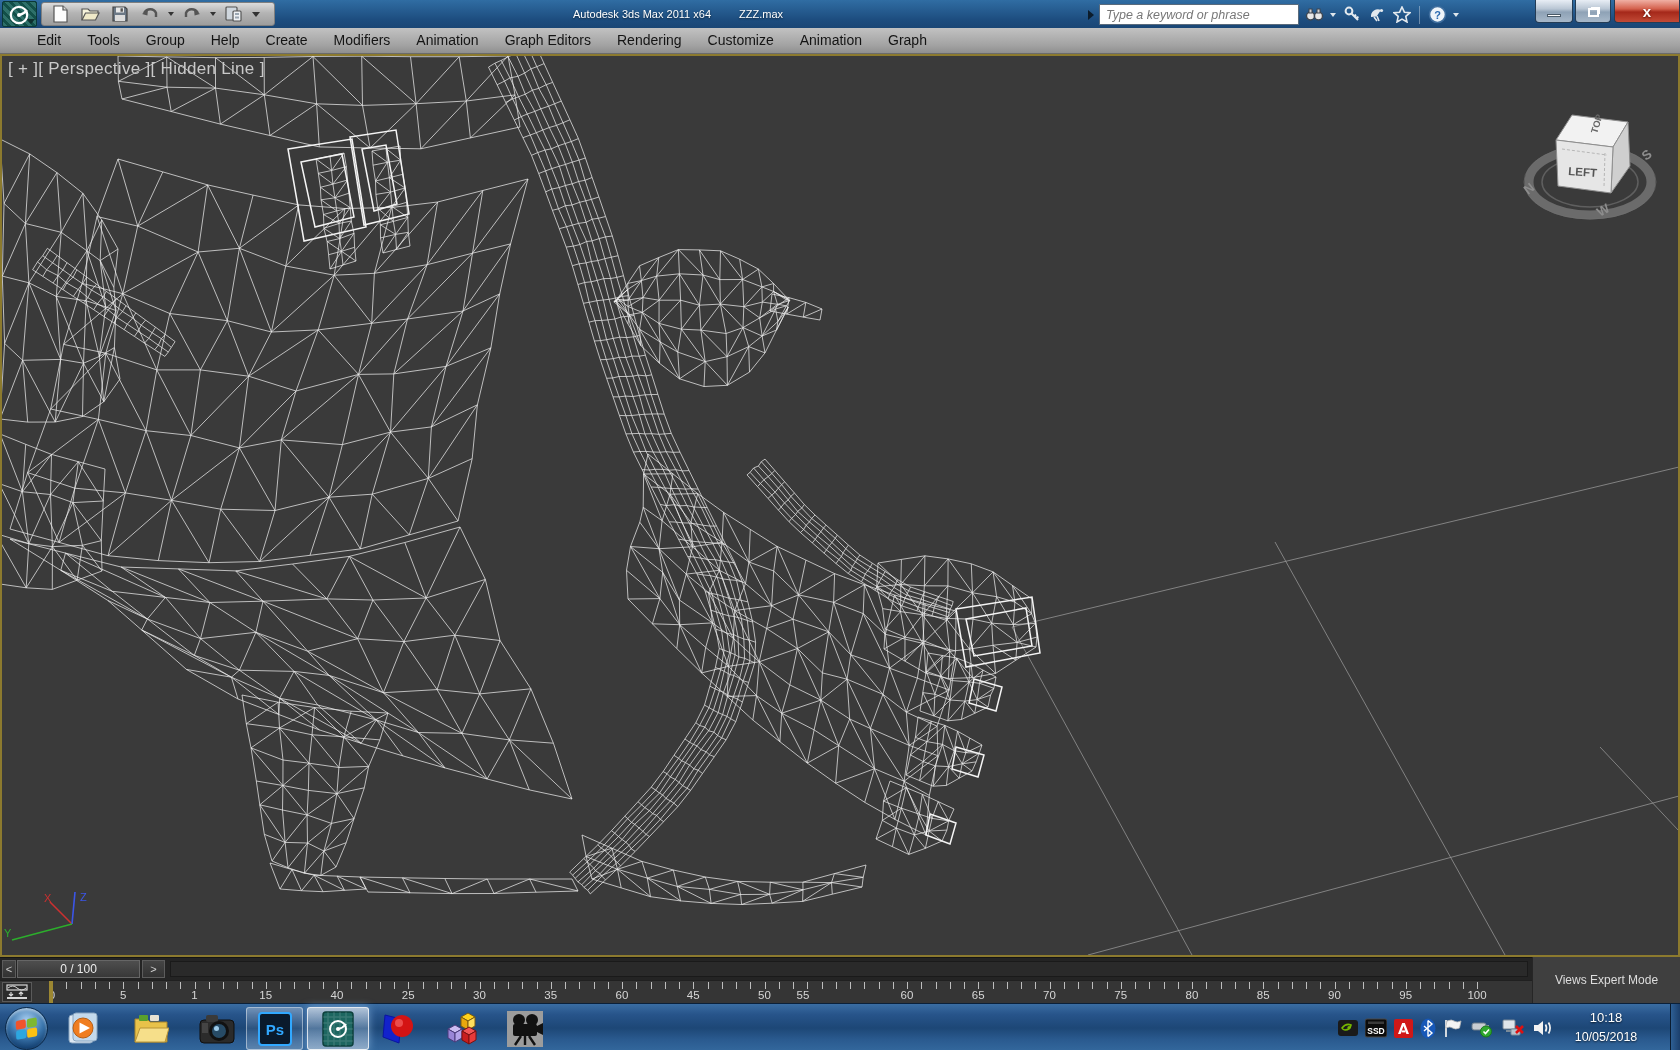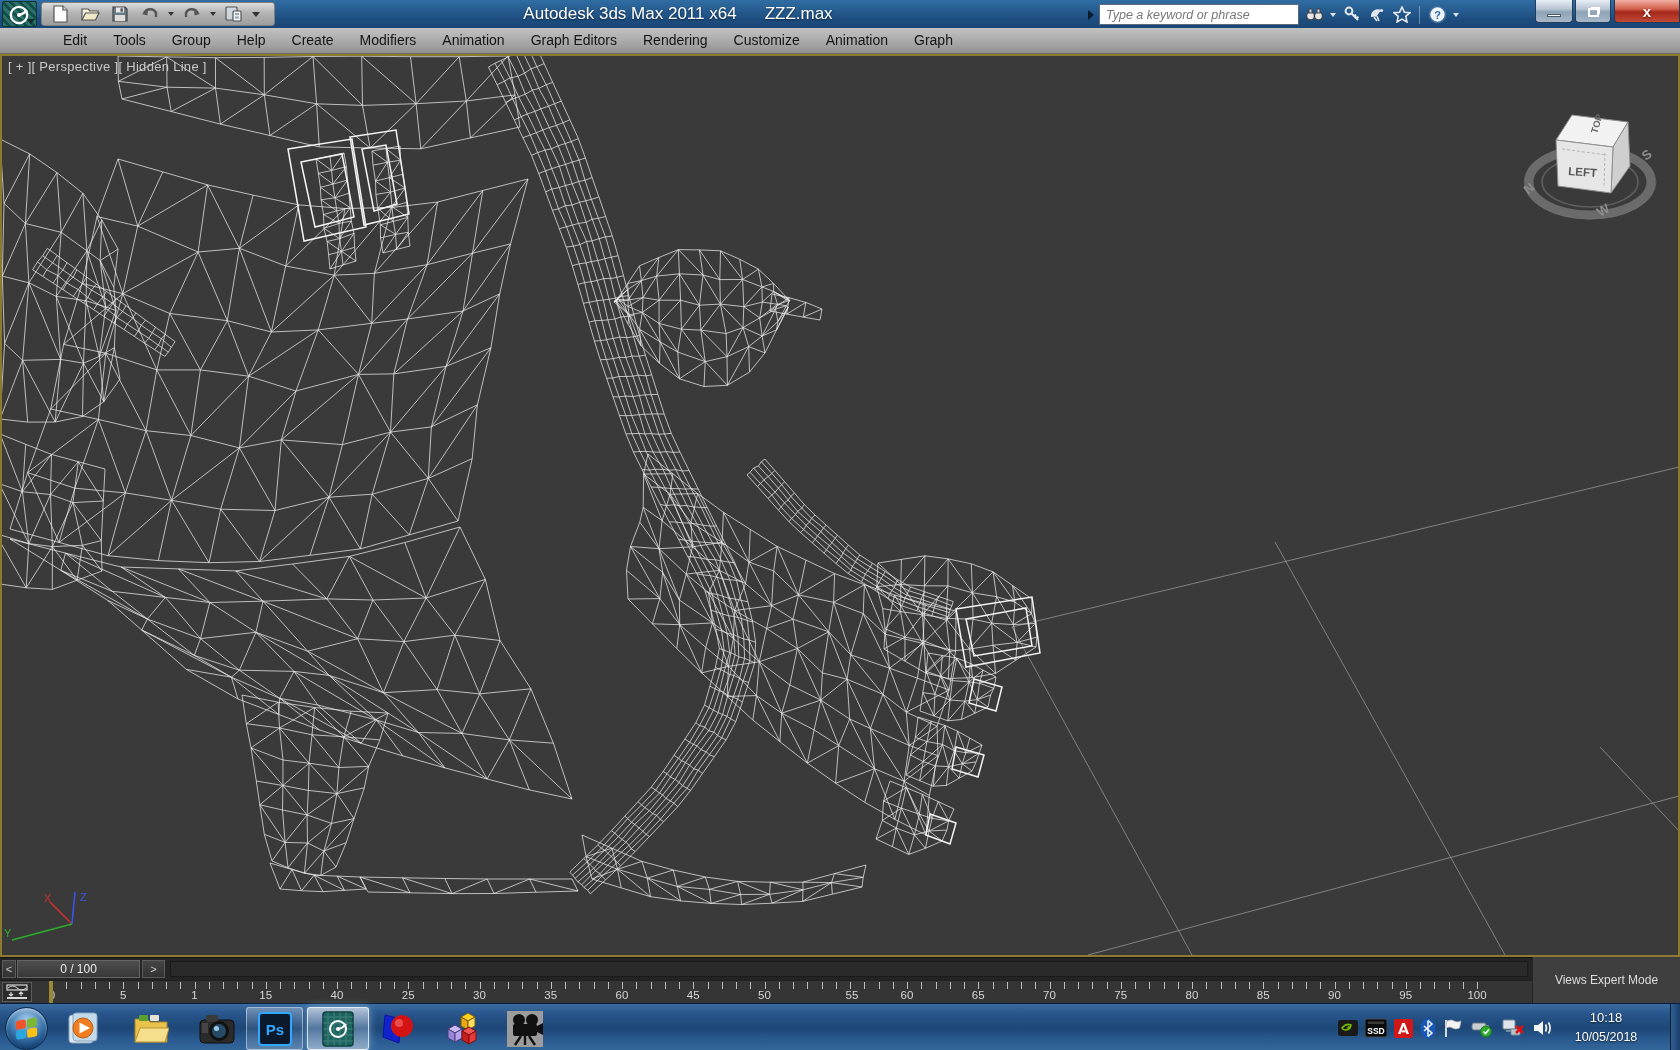--- a/index.html
+++ b/index.html
@@ -12,45 +12,45 @@
   .app-logo { position:absolute; left:2px; top:1px; width:35px; height:26px; border:1px solid #0b3837; border-radius:2px;
     background:#166058;
     background-image:repeating-linear-gradient(45deg, rgba(255,255,255,.10) 0 3px, rgba(0,0,0,.18) 3px 6px); }
   .app-logo svg { position:absolute; left:3px; top:2px; }
   .logo-caret { position:absolute; right:1px; bottom:2px; width:0; height:0; border-left:4px solid transparent; border-right:4px solid transparent; border-top:5px solid #0e2f2e; }
   .qat { position:absolute; left:41px; top:2px; height:24px; width:234px; display:flex; align-items:center; gap:4px; padding:0 5px;
     background:linear-gradient(#dcdcdc,#b4b4b4 45%,#9d9d9d); border:1px solid #7f7f7f; border-radius:3px; }
   .qat-btn { width:26px; height:20px; display:flex; align-items:center; justify-content:center; border-radius:2px; }
   .qat-caret { width:0;height:0;border-left:4px solid transparent;border-right:4px solid transparent;border-top:5px solid #333; margin:0 1px; }
   .qat-caret.small { border-left-width:3px;border-right-width:3px;border-top-width:4px; }
-  .win-title { position:absolute; left:273px; top:0; width:810px; height:28px; display:flex; align-items:center; justify-content:center; color:#fff; font-size:17px; text-shadow:0 1px 2px rgba(0,0,0,.55); pointer-events:none; }
+  .win-title { position:absolute; left:273px; top:0; width:810px; height:28px; display:flex; align-items:center; justify-content:center; color:#fff; font-size:11px; text-shadow:0 1px 2px rgba(0,0,0,.55); pointer-events:none; }
   .win-title .file { margin-left:28px; }
   .infocenter { position:absolute; left:1088px; top:4px; height:21px; display:flex; align-items:center; gap:5px; }
   .ic-expander { width:0;height:0;border-top:5px solid transparent;border-bottom:5px solid transparent;border-left:6px solid #0c1c2b; }
   .ic-search { width:200px; height:21px; background:#fff; border:1px solid #5a6b7c; border-radius:1px; font-size:12.5px; font-style:italic; color:#555; padding:0 6px; font-family:"Liberation Sans",sans-serif; }
   .ic-search::placeholder { color:#777; font-style:italic; }
   .ic-btn { width:20px; height:20px; display:flex; align-items:center; justify-content:center; }
   .ic-sep { width:1px; height:18px; background:rgba(255,255,255,.35); margin:0 2px; }
   .win-btns { position:absolute; right:0; top:0; height:23px; display:flex; }
   .wbtn { height:23px; border:1px solid #243c55; border-top:none; display:flex; align-items:flex-end; justify-content:center;
     background:linear-gradient(#e8eef5,#b9c6d4 40%,#8ea2b6 55%,#a7b8c9); border-radius:0 0 4px 4px; }
   .wbtn.min { width:38px; } .wbtn.res { width:36px; margin-left:2px; }
   .wbtn.close { width:66px; margin-left:3px; background:linear-gradient(#f0b0a4,#d4614d 40%,#a5281a 55%,#c24a36); border-radius:0 0 0 4px; }
   .glyph-min { width:14px; height:3px; background:#fff; border:1px solid #4a5a68; margin-bottom:5px; }
   .glyph-res { width:11px; height:9px; border:2px solid #fff; box-shadow:2px -2px 0 -1px #fff; margin-bottom:5px; background:transparent; }
   .glyph-close { color:#fff; font-weight:bold; font-size:15px; line-height:1; margin-bottom:3px; text-shadow:0 1px 2px #5a0e05; }
 
   
-  .menubar { height:26px; background:linear-gradient(#c2c2c2,#a2a2a2 70%,#8f8f8f); border-bottom:1px solid #6b6b6b; display:flex; align-items:center; padding-left:50px; }
+  .menubar { height:26px; background:linear-gradient(#c2c2c2,#a2a2a2 70%,#8f8f8f); border-bottom:1px solid #6b6b6b; display:flex; align-items:center; padding-left:24px; }
   .menu-item { padding:0 13px; font-size:14px; color:#141414; line-height:25px; cursor:default; }
 
   
   .viewport { position:relative; height:903px; background:#3a3a3a; border:2px solid #8c7a2e; overflow:hidden; }
   .scene { position:absolute; left:0; top:0; }
-  .vp-label { position:absolute; left:6px; top:3px; color:#c9c9c9; font-size:13px; letter-spacing:.3px; }
+  .vp-label { position:absolute; left:6px; top:3px; color:#c9c9c9; font-size:17px; letter-spacing:.3px; }
 
   
   .bottombars { position:relative; height:46px; }
   .timerow { height:23px; background:#242424; border-top:1px solid #151515; position:relative; }
   .tbtn { position:absolute; top:2px; height:18px; background:linear-gradient(#454545,#323232); border:1px solid #5c5c5c; color:#cfcfcf; font-size:11px; text-align:center; line-height:16px; }
   .tbtn.prev { left:2px; width:14px; }
   .tbtn.next { left:142px; width:23px; }
   .time-handle { position:absolute; left:17px; top:2px; width:123px; height:18px; background:linear-gradient(#4e4e4e,#383838); border:1px solid #666; color:#ececec; font-size:12px; text-align:center; line-height:17px; }
   .time-track { position:absolute; left:170px; right:152px; top:3px; height:16px; background:#2a2a2a; border:1px solid #1a1a1a; }
   .ruler { height:23px; background:#353535; border-top:1px solid #202020; position:relative; }
@@ -330,21 +330,21 @@
           <div class="rtick" style="left: 721.75px;"></div>
           <div class="rtick" style="left: 736px;"></div>
           <div class="rtick" style="left: 750.25px;"></div>
           <div class="rtick" style="left: 764.5px;"></div>
           <div class="rlabel" style="left: 764.5px;">50</div>
           <div class="rtick" style="left: 778.75px;"></div>
           <div class="rtick" style="left: 793px;"></div>
           <div class="rtick" style="left: 807.25px;"></div>
           <div class="rtick" style="left: 821.5px;"></div>
           <div class="rtick" style="left: 835.75px;"></div>
-          <div class="rlabel" style="left: 852px;">55</div>
+          <div class="rlabel" style="left: 803px;">55</div>
           <div class="rtick" style="left: 850px;"></div>
           <div class="rtick" style="left: 864.25px;"></div>
           <div class="rtick" style="left: 878.5px;"></div>
           <div class="rtick" style="left: 892.75px;"></div>
           <div class="rtick" style="left: 907px;"></div>
           <div class="rlabel" style="left: 907px;">60</div>
           <div class="rtick" style="left: 921.25px;"></div>
           <div class="rtick" style="left: 935.5px;"></div>
           <div class="rtick" style="left: 949.75px;"></div>
           <div class="rtick" style="left: 964px;"></div>

